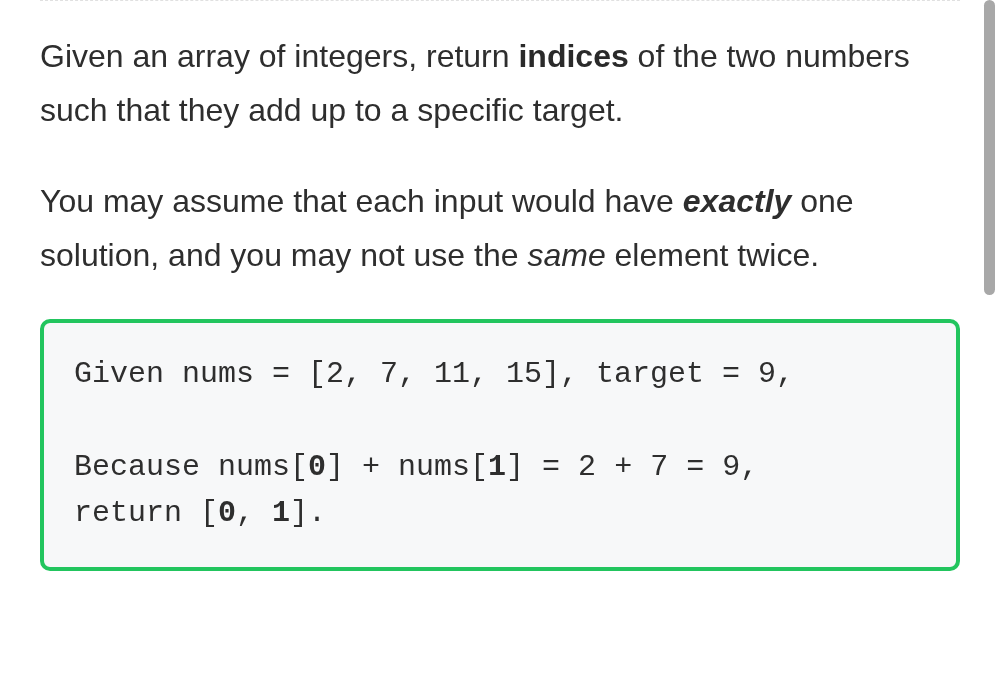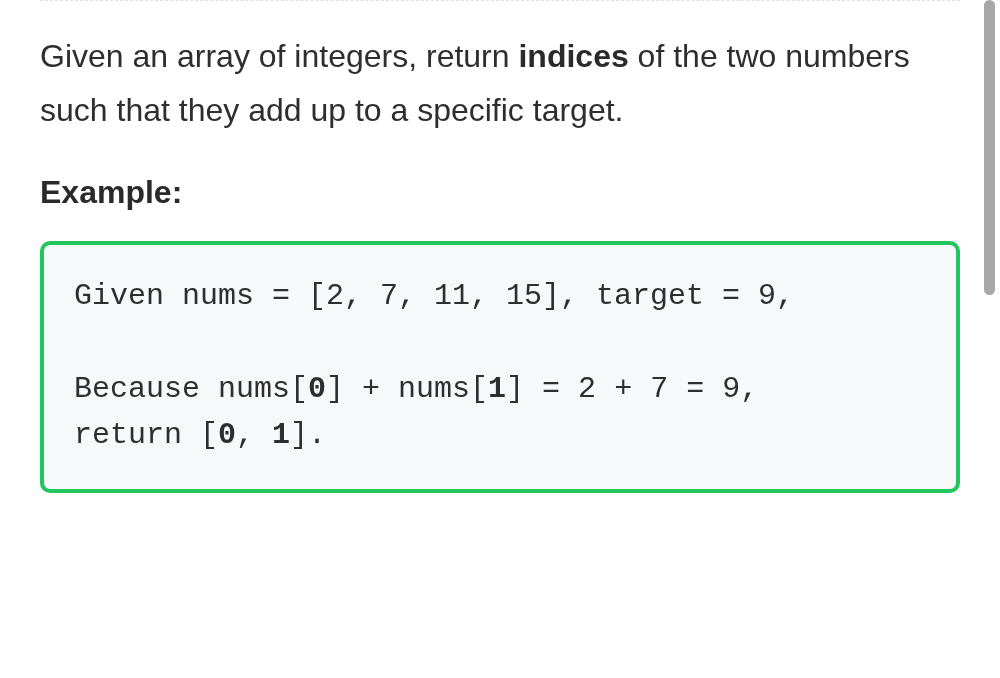--- a/index.html
+++ b/index.html
@@ -76,22 +76,24 @@
 </head>
 <body>
 
 <div class="container">
   <div class="top-border"></div>
 
   <p class="prose">
     <span>Given an array of integers, return </span><strong>indices</strong><span> of the two numbers such that they add up to a specific target.</span>
   </p>
 
+  <p class="prose">
+    <span>You may assume that each input would have </span><em class="strong">exactly</em><span> one solution, and you may not use the </span><em>same</em><span> element twice.</span>
+  </p>
 
-  <p class="example-label">Example:</p>
 
   <pre class="code-block"><span>Given nums = [2, 7, 11, 15], target = 9,</span>
 <span></span>
 <span>Because nums[</span><span class="bold-digit">0</span><span>] + nums[</span><span class="bold-digit">1</span><span>] = 2 + 7 = 9,</span>
 <span>return [</span><span class="bold-digit">0</span><span>, </span><span class="bold-digit">1</span><span>].</span></pre>
 </div>
 
 <div class="scrollbar-thumb"></div>
 
 </body></html>

